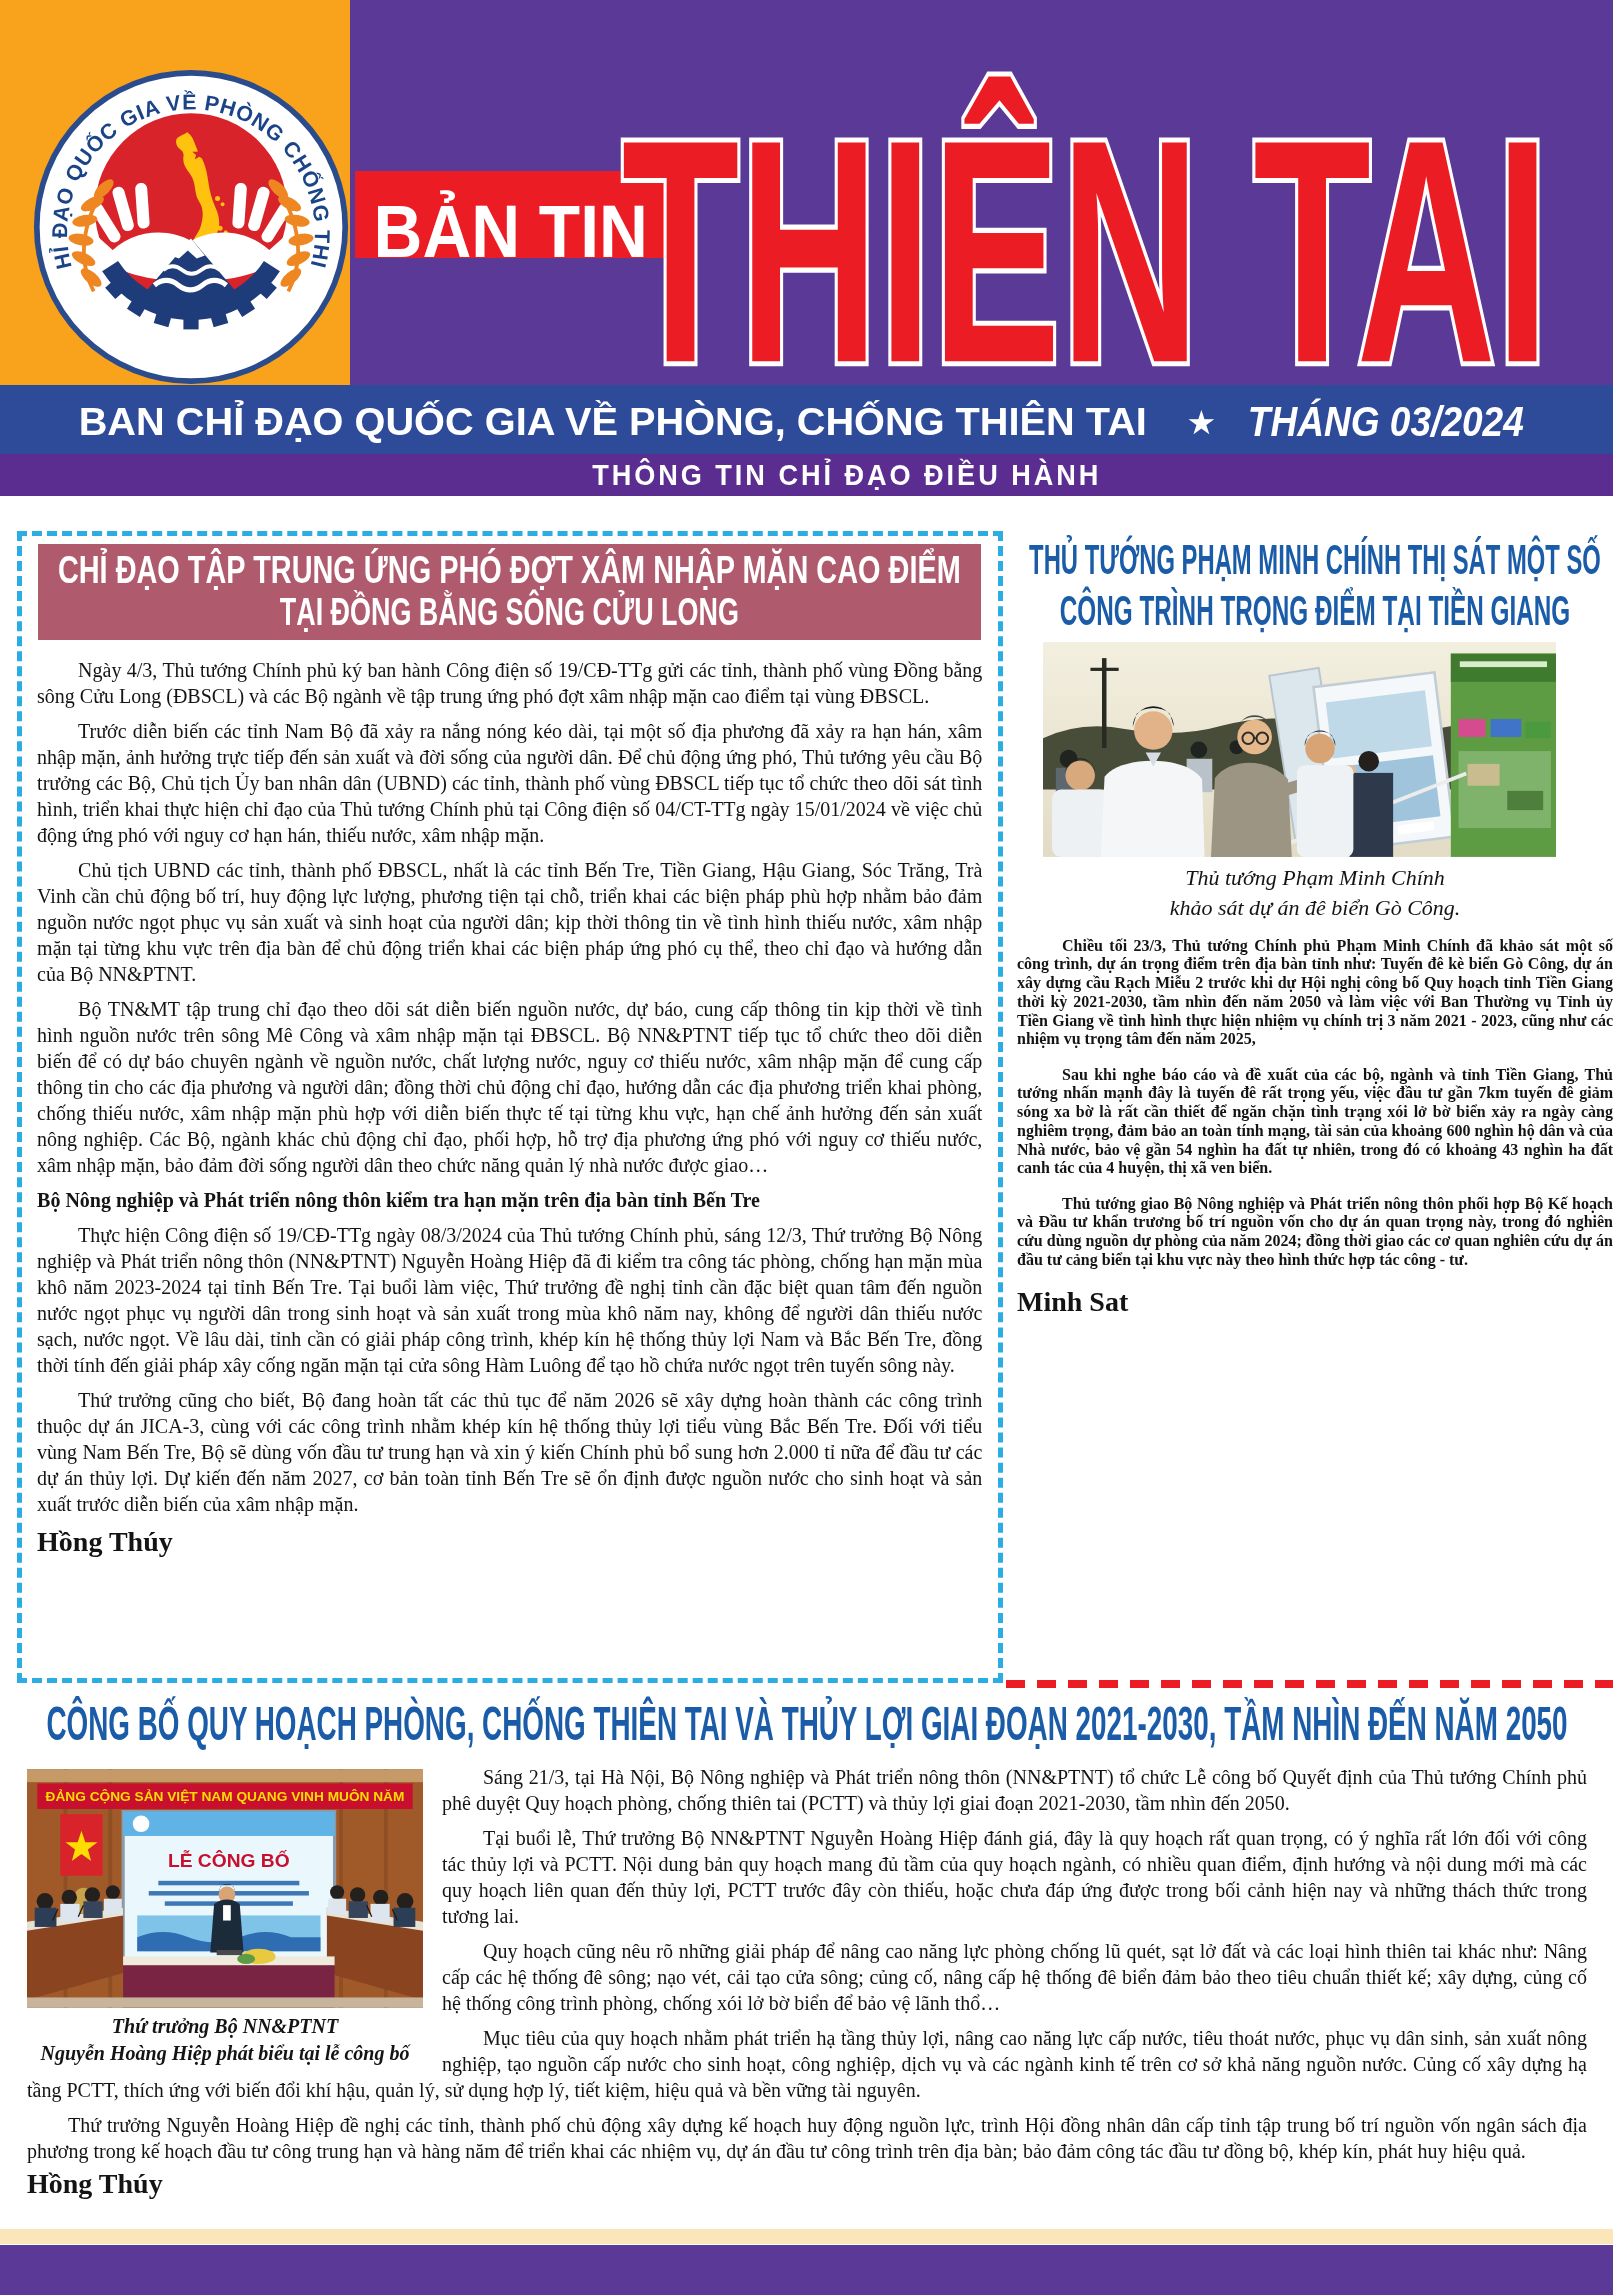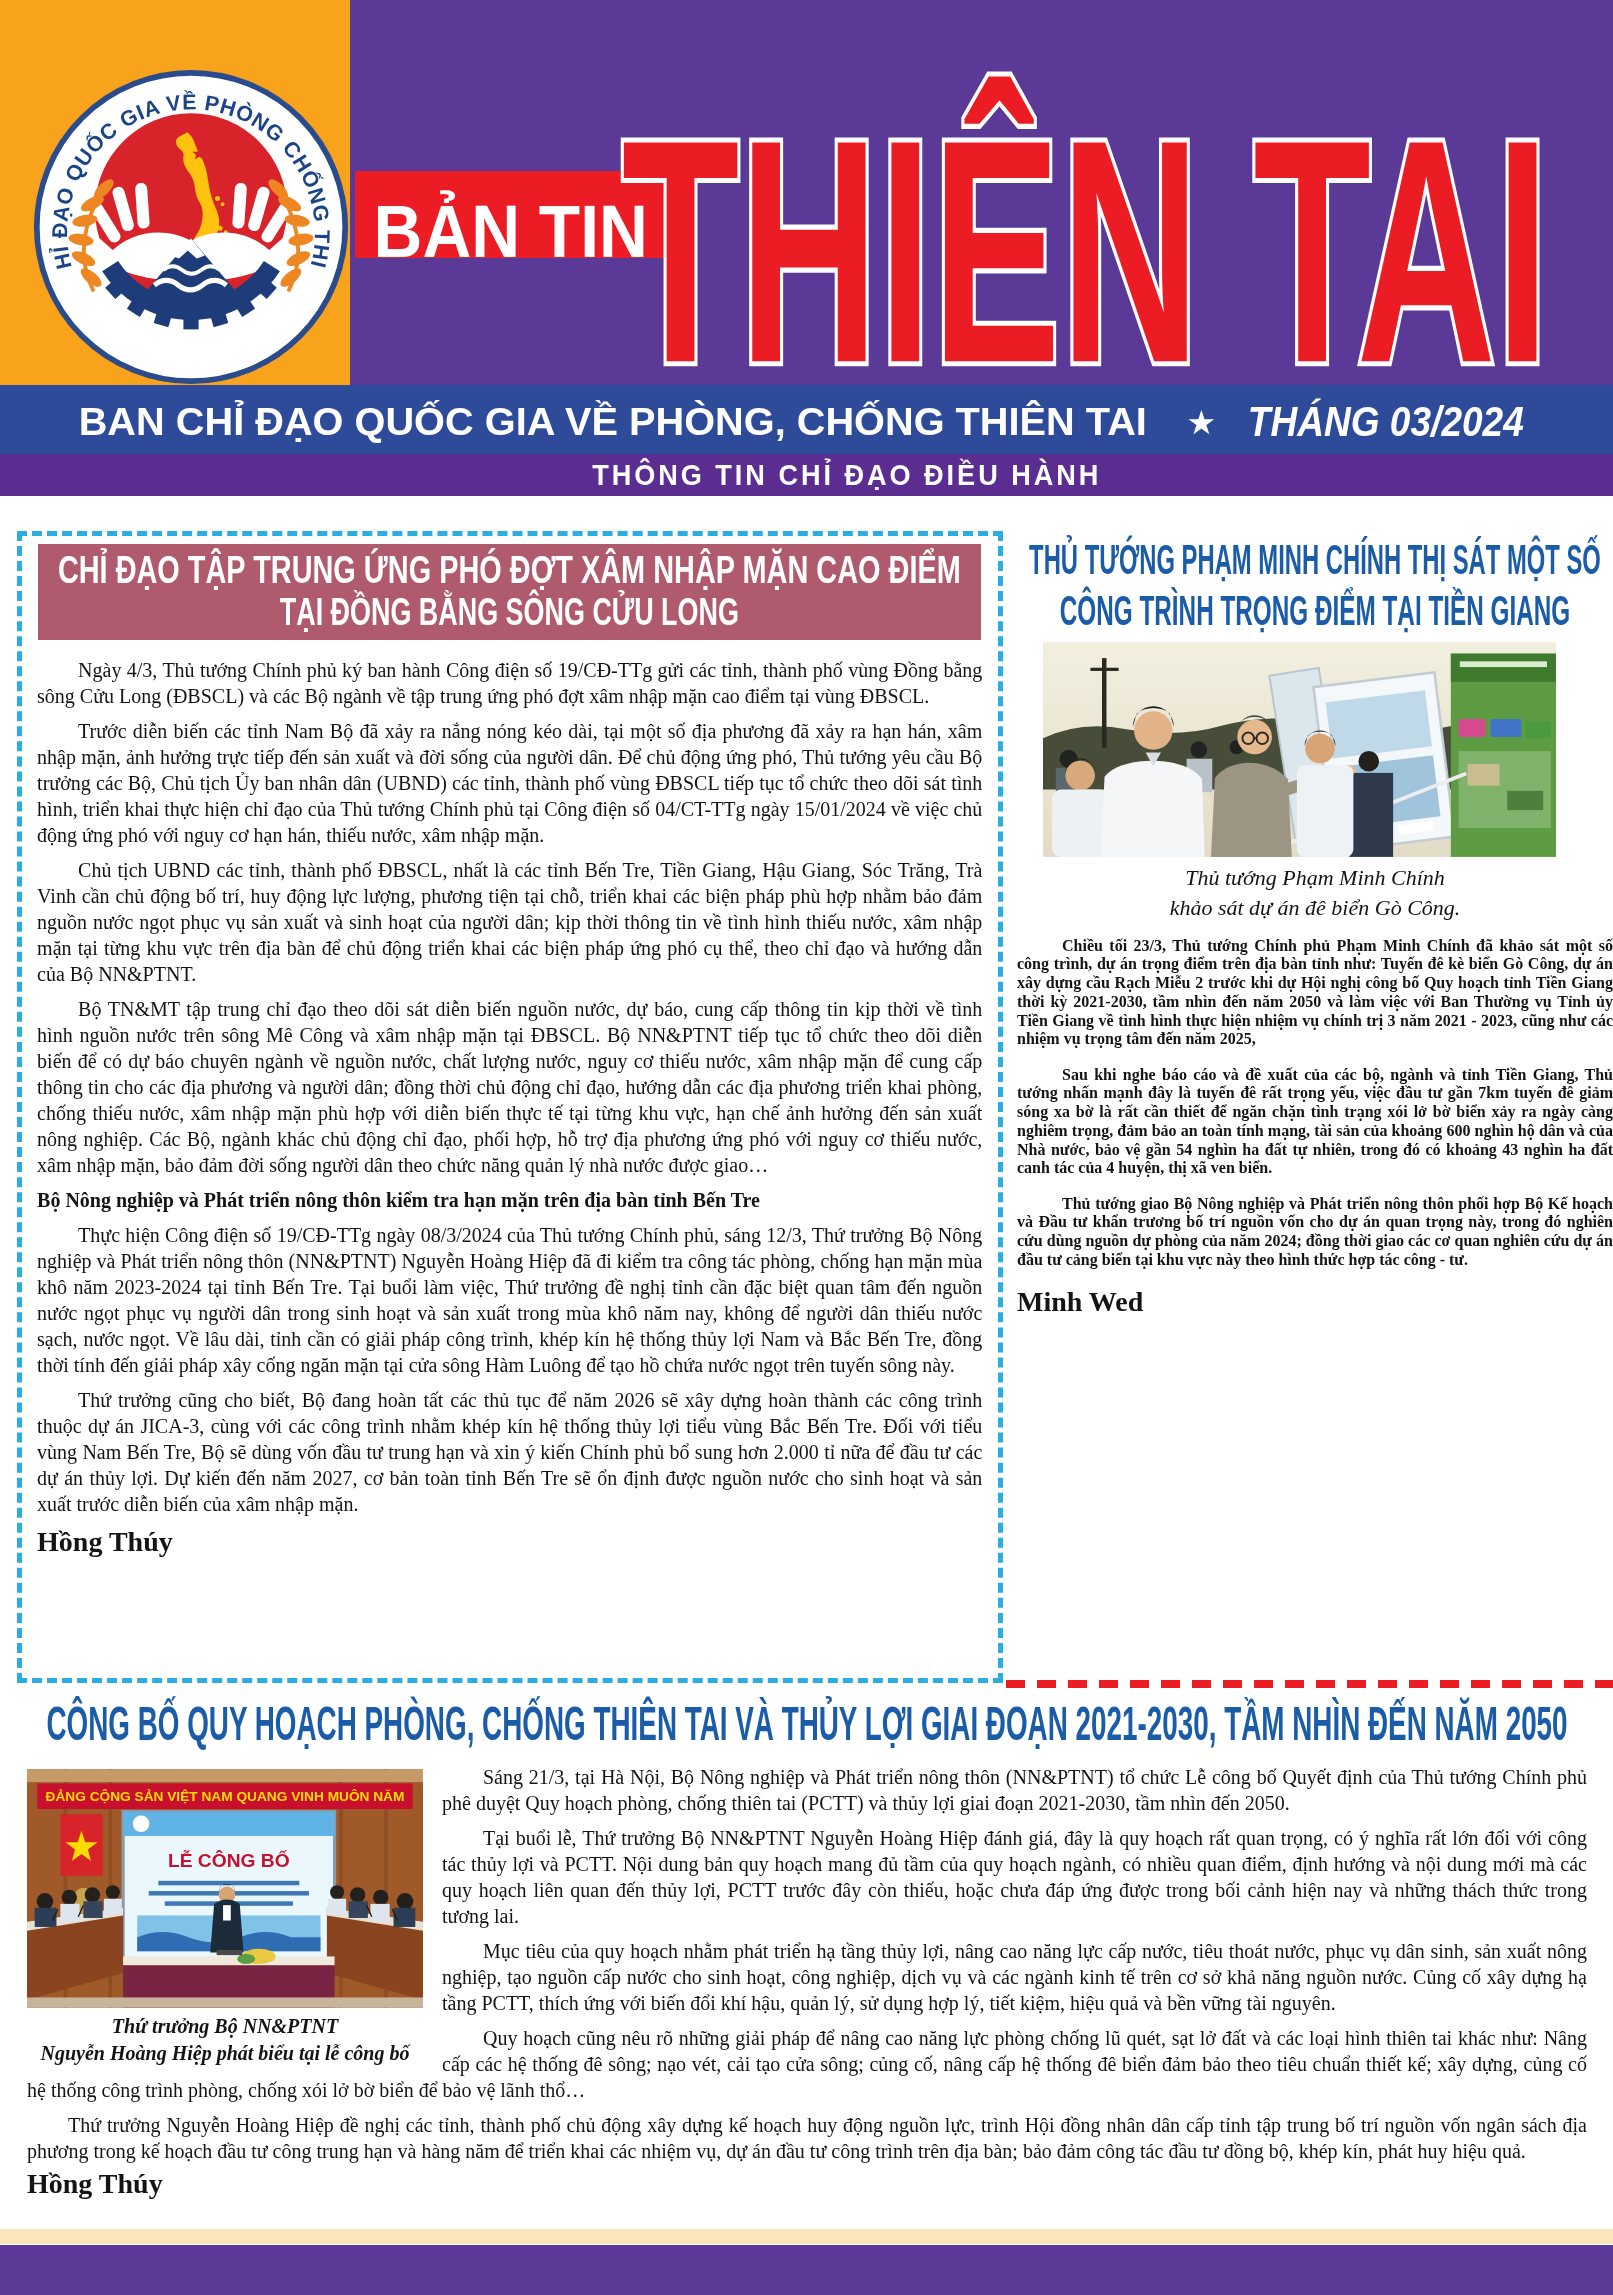--- a/index.html
+++ b/index.html
@@ -252,21 +252,21 @@
     </div>
 
     <div class="caption">
       <span>Thủ tướng Phạm Minh Chính</span><br>
       <span>khảo sát dự án đê biển Gò Công.</span>
     </div>
 
     <p>Chiều tối 23/3, Thủ tướng Chính phủ Phạm Minh Chính đã khảo sát một số công trình, dự án trọng điểm trên địa bàn tỉnh như: Tuyến đê kè biển Gò Công, dự án xây dựng cầu Rạch Miễu 2 trước khi dự Hội nghị công bố Quy hoạch tỉnh Tiền Giang thời kỳ 2021-2030, tầm nhìn đến năm 2050 và làm việc với Ban Thường vụ Tỉnh ủy Tiền Giang về tình hình thực hiện nhiệm vụ chính trị 3 năm 2021 - 2023, cũng như các nhiệm vụ trọng tâm đến năm 2025,</p>
     <p>Sau khi nghe báo cáo và đề xuất của các bộ, ngành và tỉnh Tiền Giang, Thủ tướng nhấn mạnh đây là tuyến đê rất trọng yếu, việc đầu tư gần 7km tuyến đê giảm sóng xa bờ là rất cần thiết để ngăn chặn tình trạng xói lở bờ biển xảy ra ngày càng nghiêm trọng, đảm bảo an toàn tính mạng, tài sản của khoảng 600 nghìn hộ dân và của Nhà nước, bảo vệ gần 54 nghìn ha đất tự nhiên, trong đó có khoảng 43 nghìn ha đất canh tác của 4 huyện, thị xã ven biển.</p>
     <p>Thủ tướng giao Bộ Nông nghiệp và Phát triển nông thôn phối hợp Bộ Kế hoạch và Đầu tư khẩn trương bố trí nguồn vốn cho dự án quan trọng này, trong đó nghiên cứu dùng nguồn dự phòng của năm 2024; đồng thời giao các cơ quan nghiên cứu dự án đầu tư cảng biển tại khu vực này theo hình thức hợp tác công - tư.</p>
-    <div class="byline" style="padding-right:13px;">Minh Wed</div>
+    <div class="byline" style="padding-right:13px;">Minh Sat</div>
   </div>
 
   <div class="red-dashed"></div>
 
   <div class="bottom-article">
     <svg class="title-svg" viewBox="0 0 2432 92" width="1560" height="59">
       <text x="1216" y="70" text-anchor="middle" font-size="74" font-weight="bold" fill="#1A5CA8" textLength="2372" lengthAdjust="spacingAndGlyphs">CÔNG BỐ QUY HOẠCH PHÒNG, CHỐNG THIÊN TAI VÀ THỦY LỢI GIAI ĐOẠN 2021-2030, TẦM NHÌN ĐẾN NĂM 2050</text>
     </svg>
 
     <figure class="bottom-fig">
@@ -352,22 +352,22 @@
         <rect x="0" y="356" width="618" height="16" fill="#C8B49A"></rect>
       </svg>
       <figcaption>
         <span>Thứ trưởng Bộ NN&amp;PTNT</span><br>
         <span>Nguyễn Hoàng Hiệp phát biểu tại lễ công bố</span>
       </figcaption>
     </figure>
 
     <p>Sáng 21/3, tại Hà Nội, Bộ Nông nghiệp và Phát triển nông thôn (NN&amp;PTNT) tổ chức Lễ công bố Quyết định của Thủ tướng Chính phủ phê duyệt Quy hoạch phòng, chống thiên tai (PCTT) và thủy lợi giai đoạn 2021-2030, tầm nhìn đến 2050.</p>
     <p>Tại buổi lễ, Thứ trưởng Bộ NN&amp;PTNT Nguyễn Hoàng Hiệp đánh giá, đây là quy hoạch rất quan trọng, có ý nghĩa rất lớn đối với công tác thủy lợi và PCTT. Nội dung bản quy hoạch mang đủ tầm của quy hoạch ngành, có nhiều quan điểm, định hướng và nội dung mới mà các quy hoạch liên quan đến thủy lợi, PCTT trước đây còn thiếu, hoặc chưa đáp ứng được trong bối cảnh hiện nay và những thách thức trong tương lai.</p>
+    <p>Quy hoạch cũng nêu rõ những giải pháp để nâng cao năng lực phòng chống lũ quét, sạt lở đất và các loại hình thiên tai khác như: Nâng cấp các hệ thống đê sông; nạo vét, cải tạo cửa sông; củng cố, nâng cấp hệ thống đê biển đảm bảo theo tiêu chuẩn thiết kế; xây dựng, củng cố hệ thống công trình phòng, chống xói lở bờ biển để bảo vệ lãnh thổ…</p>
     <p>Mục tiêu của quy hoạch nhằm phát triển hạ tầng thủy lợi, nâng cao năng lực cấp nước, tiêu thoát nước, phục vụ dân sinh, sản xuất nông nghiệp, tạo nguồn cấp nước cho sinh hoạt, công nghiệp, dịch vụ và các ngành kinh tế trên cơ sở khả năng nguồn nước. Củng cố xây dựng hạ tầng PCTT, thích ứng với biến đổi khí hậu, quản lý, sử dụng hợp lý, tiết kiệm, hiệu quả và bền vững tài nguyên.</p>
-    <p>Quy hoạch cũng nêu rõ những giải pháp để nâng cao năng lực phòng chống lũ quét, sạt lở đất và các loại hình thiên tai khác như: Nâng cấp các hệ thống đê sông; nạo vét, cải tạo cửa sông; củng cố, nâng cấp hệ thống đê biển đảm bảo theo tiêu chuẩn thiết kế; xây dựng, củng cố hệ thống công trình phòng, chống xói lở bờ biển để bảo vệ lãnh thổ…</p>
     <p style="margin-bottom:3.8px;">Thứ trưởng Nguyễn Hoàng Hiệp đề nghị các tỉnh, thành phố chủ động xây dựng kế hoạch huy động nguồn lực, trình Hội đồng nhân dân cấp tỉnh tập trung bố trí nguồn vốn ngân sách địa phương trong kế hoạch đầu tư công trung hạn và hàng năm để triển khai các nhiệm vụ, dự án đầu tư công trình trên địa bàn; bảo đảm công tác đầu tư đồng bộ, khép kín, phát huy hiệu quả.</p>
     <div class="byline" style="margin-top:0;">Hồng Thúy</div>
   </div>
 
   <div class="footer-cream"></div>
   <div class="footer-purple"></div>
 </div>
 
 
 </body></html>

